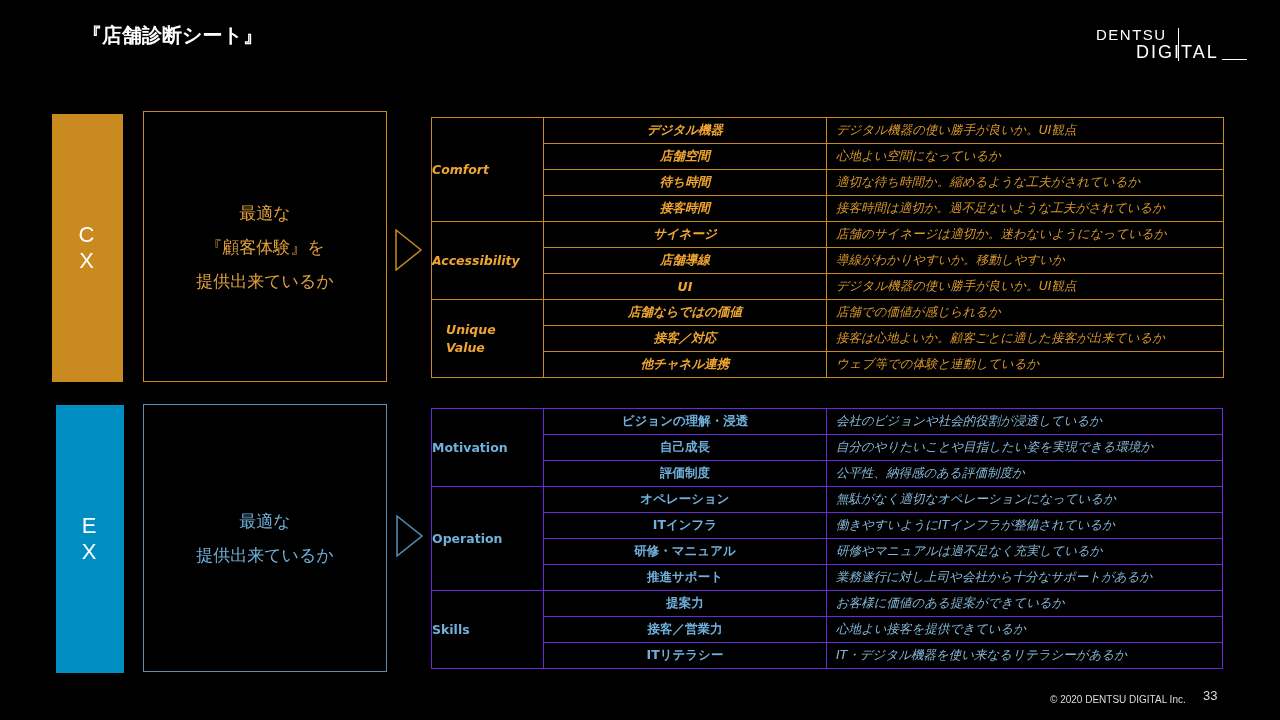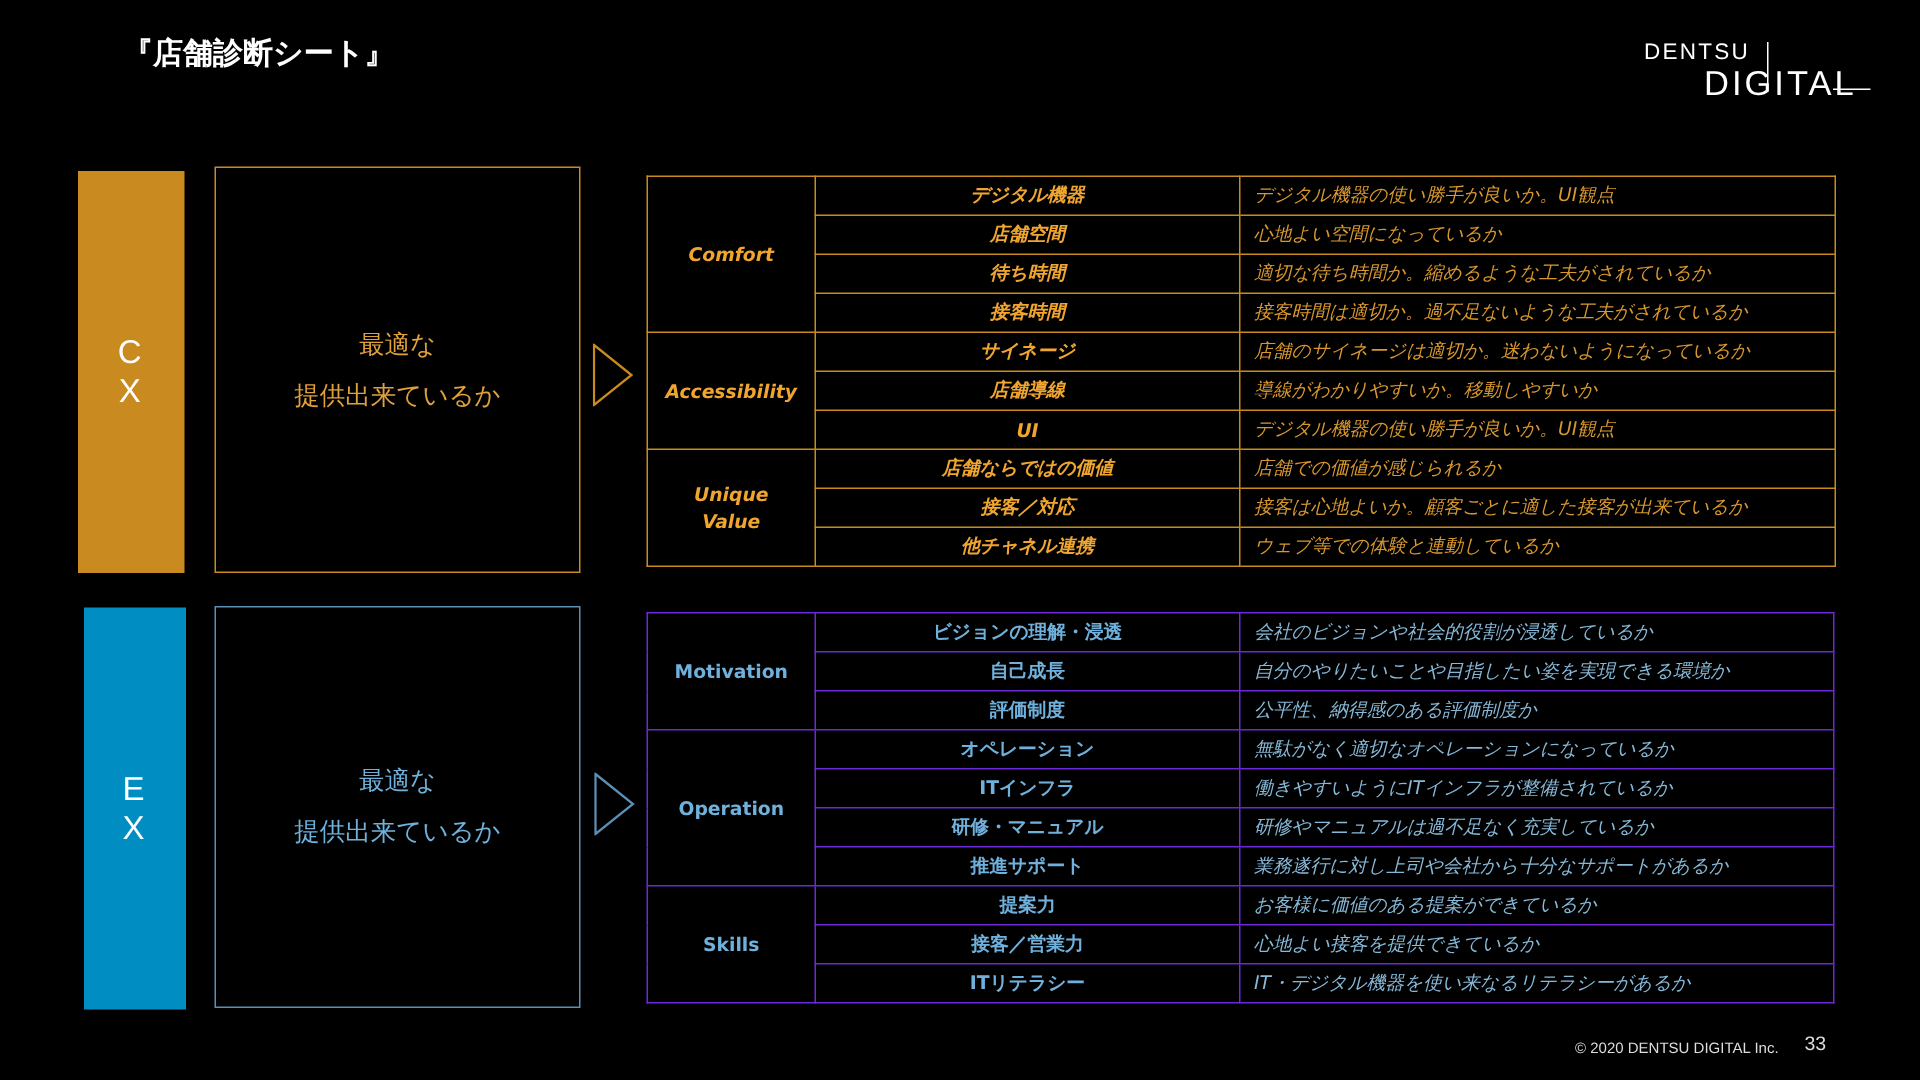--- a/index.html
+++ b/index.html
@@ -2,21 +2,21 @@
 <html><head>
   <meta charset="utf-8">
   <style>
     html, body { margin:0; padding:0; }
     body { width:1280px; height:720px; background:#000; position:relative; overflow:hidden;
            font-family:"DejaVu Sans", "Liberation Sans", sans-serif; color:#fff; }
     .title { position:absolute; left:82px; top:22px; font-size:20px; font-weight:bold; color:#fff; letter-spacing:0px; }
     .logo { position:absolute; left:1094px; top:26px; width:160px; height:40px; color:#fff;
             font-family:Liberation Sans, sans-serif; }
     .logo .l1 { position:absolute; left:2px; top:0; font-size:15px; letter-spacing:1.5px; }
-    .logo .l2 { position:absolute; left:42px; top:16px; font-size:23px; letter-spacing:2px; }
+    .logo .l2 { position:absolute; left:42px; top:16px; font-size:18px; letter-spacing:2px; }
     .logo .bar1 { position:absolute; left:84px; top:2px; width:1px; height:33px; background:#fff; }
     .logo .line { position:absolute; left:128px; top:33px; width:25px; height:1px; background:#fff; }
 
     .sidebar { position:absolute; display:flex; flex-direction:column; align-items:center; justify-content:center;
                font-family:"Liberation Sans", sans-serif; font-size:22px; color:#fff; line-height:26px; letter-spacing:2px; }
     .cx-bar { left:52px; top:114px; width:71px; height:268px; background:#c98a1f; }
     .ex-bar { left:56px; top:405px; width:68px; height:268px; background:#008dc2; }
 
     .box { position:absolute; box-sizing:border-box; display:flex; flex-direction:column; align-items:center; justify-content:center;
            font-size:17px; line-height:34px; }
@@ -26,21 +26,21 @@
     .arrow { position:absolute; width:28px; height:42px; }
     .cx-arrow { left:395px; top:229px; }
     .ex-arrow { left:396px; top:515px; }
 
     table.grid { position:absolute; border-collapse:collapse; table-layout:fixed; }
     table.grid td { padding:0; height:25px; font-size:12.5px; }
     .cx-table { left:431px; top:117px; width:792px; }
     .ex-table { left:431px; top:408px; width:791px; }
     .cx-table td { border:1px solid #c98a1f; }
     .ex-table td { border:1px solid #6d28d9; }
-    td.cat { text-align:center; font-weight:bold; font-size:14.5px; line-height:18px; }
+    td.cat { text-align:left; font-weight:bold; font-size:14.5px; line-height:18px; }
     td.item { text-align:center; font-weight:bold; }
     td.desc { text-align:left; padding-left:9px !important; font-size:11.5px;font-style:italic; }
     .cx-table td.cat, .cx-table td.item { color:#f0a531;font-style:italic; }
     .cx-table td.desc { color:#d8972e; }
     .ex-table td.cat, .ex-table td.item { color:#6fb1dc; }
     .ex-table td.desc { color:#86b8d8; }
 
     .footer { position:absolute; left:1050px; top:694px; font-size:10px; color:#ddd; font-family:"Liberation Sans", sans-serif; }
     .page { position:absolute; left:1203px; top:688px; font-size:13px; color:#ddd; font-family:"Liberation Sans", sans-serif; }
   </style>
@@ -55,20 +55,21 @@
   <span class="l2">DIGITAL</span>
   <span class="line"></span>
 </div>
 
 <div class="sidebar cx-bar">
   <span>C</span>
   <span>X</span>
 </div>
 <div class="box cx-box">
   <span>最適な</span>
+  <span>『顧客体験』を</span>
   <span>提供出来ているか</span>
 </div>
 <svg class="arrow cx-arrow" viewBox="0 0 28 42">
   <polygon points="1,1 26,21 1,41" fill="none" stroke="#c98a1f" stroke-width="1.5"></polygon>
 </svg>
 
 <table class="grid cx-table">
   <colgroup>
       <col style="width:112px">
       <col style="width:283px">

